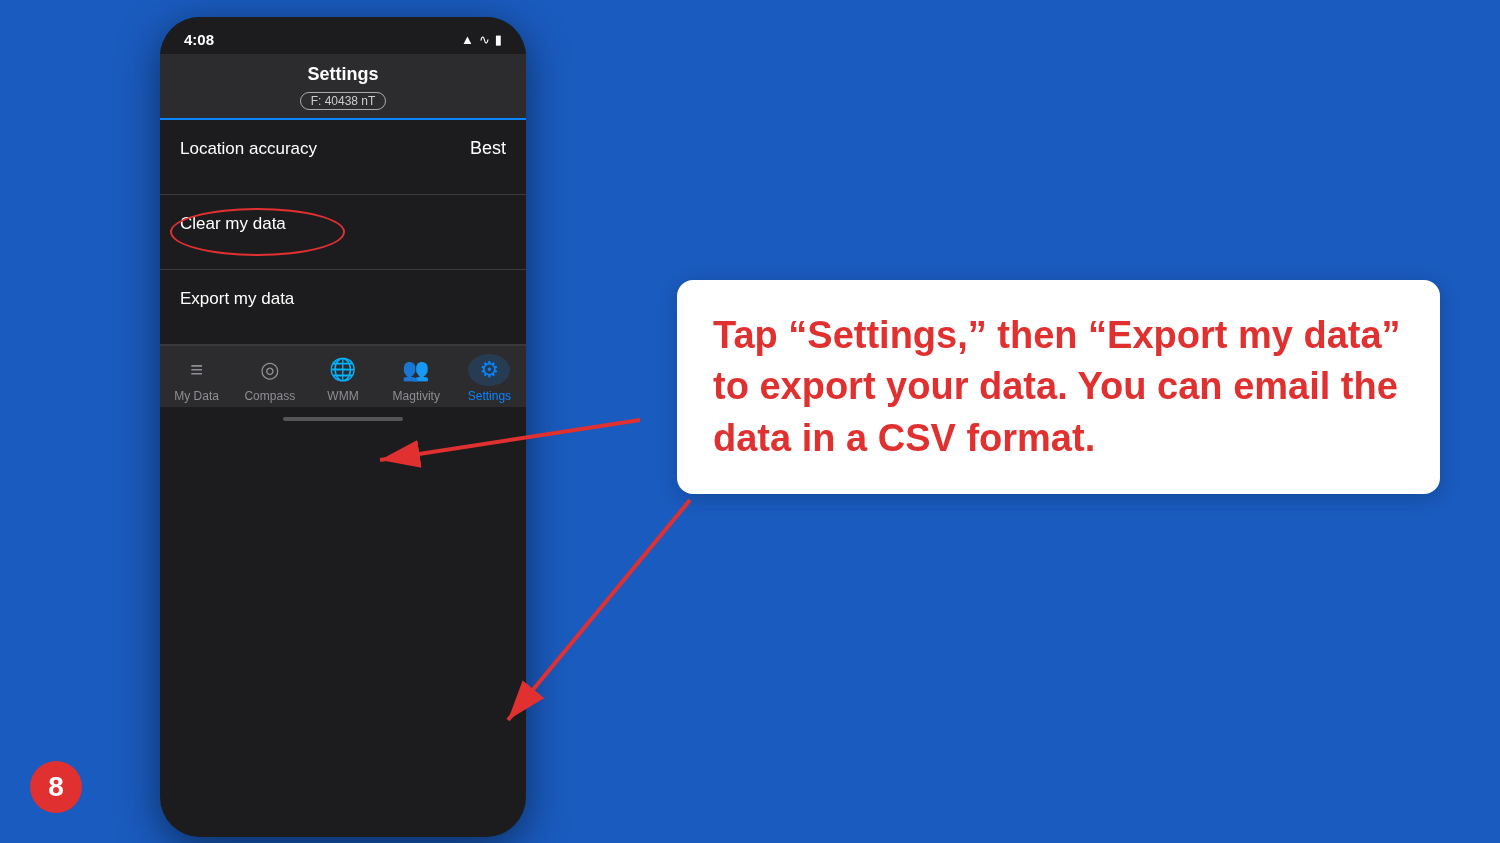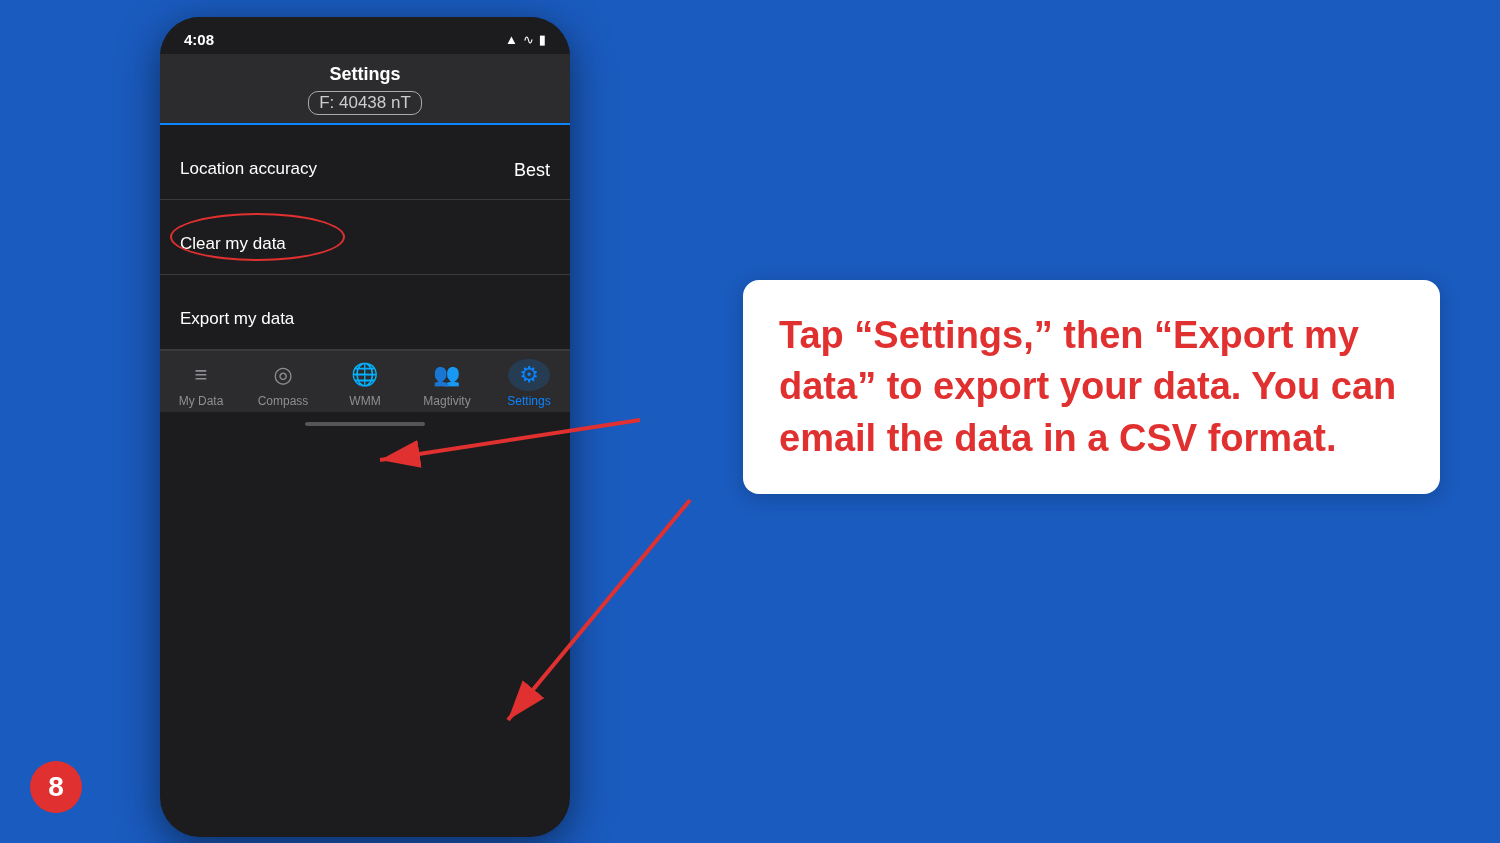--- a/index.html
+++ b/index.html
@@ -10,21 +10,21 @@
       font-family: -apple-system, BlinkMacSystemFont, 'Helvetica Neue', sans-serif;
       display: flex;
       align-items: center;
       justify-content: flex-start;
       position: relative;
       overflow: hidden;
     }
 
     
     .phone-container {
-      width: 410px;
+      width: 366px;
       height: 820px;
       background: #1c1c1e;
       border-radius: 40px;
       margin-left: 160px;
       margin-top: 10px;
       overflow: hidden;
       position: relative;
       flex-shrink: 0;
       box-shadow: 0 10px 40px rgba(0,0,0,0.5);
     }
@@ -62,34 +62,34 @@
       font-size: 18px;
       font-weight: 700;
       padding-bottom: 6px;
     }
     .app-header-subtitle {
       display: inline-block;
       border: 1px solid #aaa;
       border-radius: 10px;
       padding: 1px 10px;
       color: #ccc;
-      font-size: 17px;
+      font-size: 12px;
       margin-bottom: 8px;
     }
 
     
     .settings-list {
       background: #1c1c1e;
       flex: 1;
       overflow-y: auto;
     }
     .settings-row {
       display: flex;
       justify-content: space-between;
-      align-items: flex-end;
+      align-items: flex-start;
       padding: 18px 20px;
       border-bottom: 0.5px solid #3a3a3c;
       min-height: 75px;
     }
     .settings-row-label {
       color: white;
       font-size: 17px;
       line-height: 1.3;
       max-width: 200px;
     }
@@ -187,21 +187,21 @@
       font-size: 28px;
       font-weight: 800;
       z-index: 10;
     }
 
     
     .callout-box {
       position: absolute;
       right: 60px;
       top: 280px;
-      width: 697px;
+      width: 763px;
       background: white;
       border-radius: 16px;
       padding: 30px 36px;
       box-shadow: 0 4px 20px rgba(0,0,0,0.2);
     }
     .callout-text {
       color: #e03030;
       font-size: 38px;
       font-weight: 800;
       line-height: 1.35;

